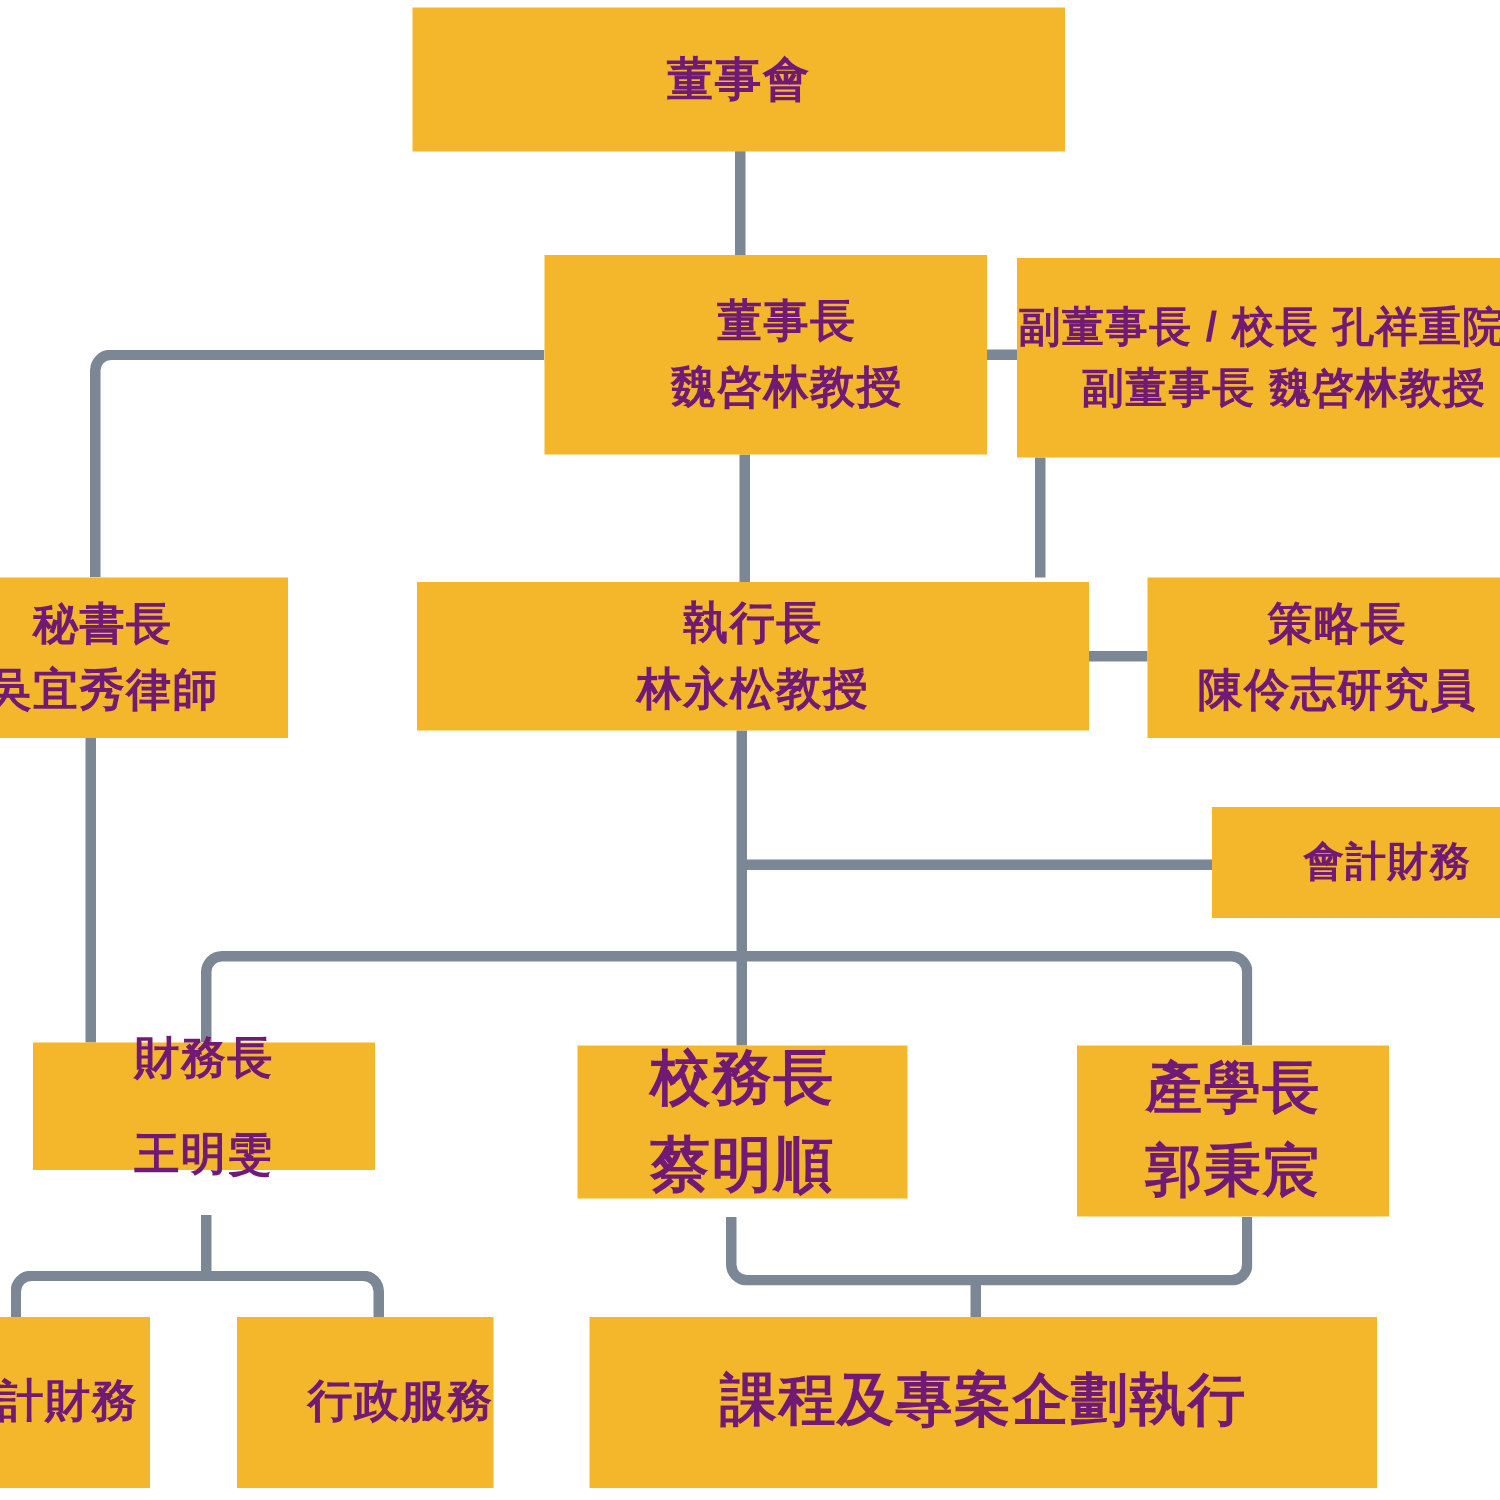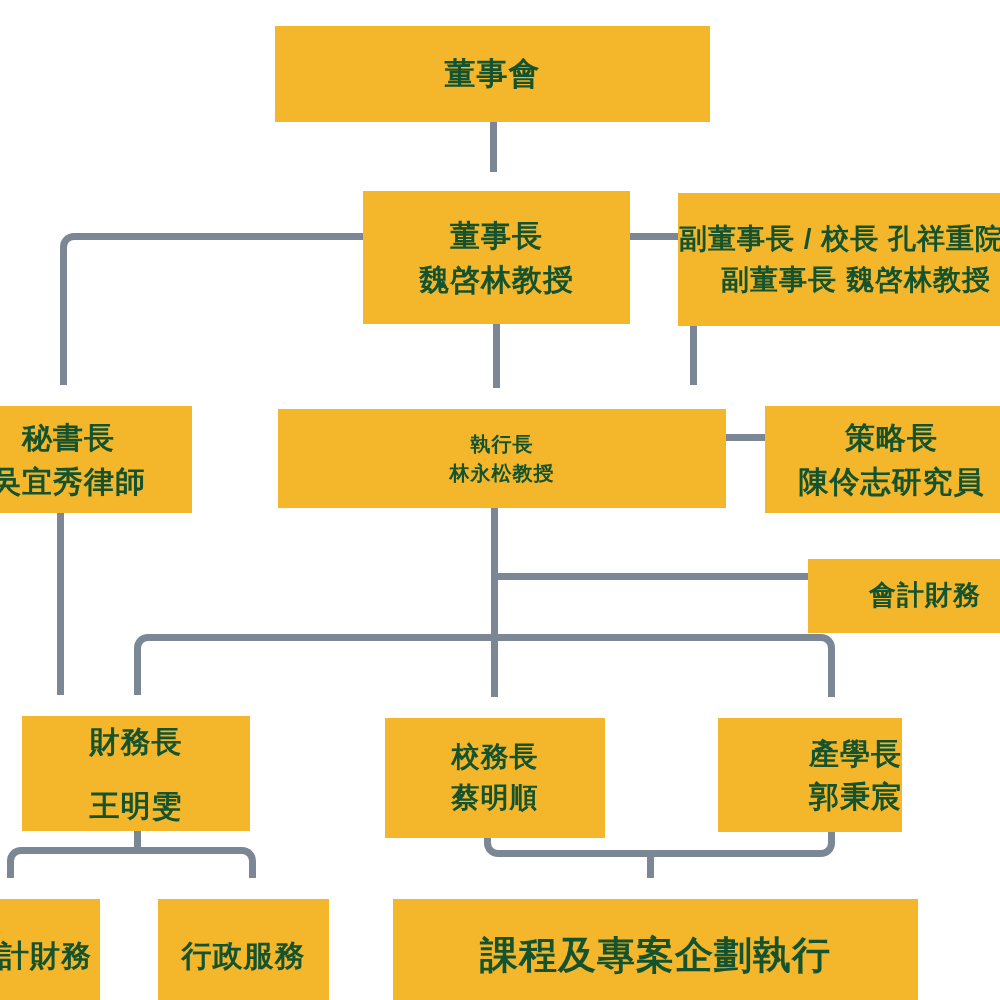--- a/index.html
+++ b/index.html
@@ -7,31 +7,30 @@
     position: relative;
     width: 1000px;
     height: 1000px;
     overflow: hidden;
     background: #ffffff;
     font-family: "Liberation Sans", "DejaVu Sans", sans-serif;
   }
   .node {
     position: absolute;
     background: #F4B72B;
-    color: #14532d;
+    color: #701a75;
     font-weight: 700;
     display: flex;
     flex-direction: column;
     align-items: center;
     justify-content: center;
     text-align: center;
     line-height: 1.45;
     letter-spacing: 1px;
     white-space: nowrap;
-    margin-top: 21px;
   }
   .node span { display: block; }
   .conn { position: absolute; background: #7B8794; }
   .elbow { position: absolute; background: transparent; border: 0 solid #7B8794; box-sizing: border-box; }
 </style>
 </head>
 <body>
 
 <div class="canvas">
 
@@ -48,69 +47,69 @@
   <div class="elbow" style="left:494px; top:634px; width:341px; height:63px; border-top-width:7px; border-right-width:7px; border-top-right-radius:14px;"></div>
   <div class="conn" style="left:134px; top:810px; width:7px;  height:44px;"></div>
   <div class="elbow" style="left:7px;   top:847px; width:249px; height:31px; border-left-width:7px; border-top-width:7px; border-right-width:7px; border-top-left-radius:14px; border-top-right-radius:14px;"></div>
   <div class="elbow" style="left:484px; top:811px; width:351px; height:46px; border-left-width:7px; border-bottom-width:7px; border-right-width:7px; border-bottom-left-radius:14px; border-bottom-right-radius:14px;"></div>
   <div class="conn" style="left:647px; top:854px; width:7px;  height:24px;"></div>
 
   <div class="node" style="left:275px; top:5px;   width:435px; height:96px;  font-size:31px;">
     <span>董事會</span>
   </div>
 
-  <div class="node" style="left:363px; top:170px; width:267px; height:133px; font-size:30px;">
+  <div class="node" style="left:363px; top:170px; width:267px; height:133px; font-size:30px;padding-left:28px;">
     <span>董事長</span>
     <span>魏啓林教授</span>
   </div>
 
   <div class="node" style="left:678px; top:172px; width:356px; height:133px; font-size:28px;">
     <span>副董事長 / 校長 孔祥重院士</span>
     <span>副董事長 魏啓林教授</span>
   </div>
 
   <div class="node" style="left:-55px; top:385px; width:247px; height:107px; font-size:30px;">
     <span>秘書長</span>
     <span>吳宜秀律師</span>
   </div>
 
-  <div class="node" style="left:278px; top:388px; width:448px; height:99px;  font-size:20px;">
+  <div class="node" style="left:278px; top:388px; width:448px; height:99px;  font-size:30px;">
     <span>執行長</span>
     <span>林永松教授</span>
   </div>
 
   <div class="node" style="left:765px; top:385px; width:253px; height:107px; font-size:30px;">
     <span>策略長</span>
     <span>陳伶志研究員</span>
   </div>
 
   <div class="node" style="left:808px; top:538px; width:234px; height:74px;  font-size:27px;">
     <span>會計財務</span>
   </div>
 
-  <div class="node" style="left:22px;  top:695px; width:228px; height:115px; font-size:30px;gap:21px;">
+  <div class="node" style="left:22px;  top:695px; width:228px; height:85px; font-size:30px;gap:21px;">
     <span>財務長</span>
     <span>王明雯</span>
   </div>
 
-  <div class="node" style="left:385px; top:697px; width:220px; height:120px; font-size:28px;">
+  <div class="node" style="left:385px; top:697px; width:220px; height:102px; font-size:40px;">
     <span>校務長</span>
     <span>蔡明順</span>
   </div>
 
-  <div class="node" style="left:718px; top:697px; width:184px; height:114px; font-size:30px;align-items:flex-end;">
+  <div class="node" style="left:718px; top:697px; width:208px; height:114px; font-size:38px;">
     <span>產學長</span>
     <span>郭秉宸</span>
   </div>
 
   <div class="node" style="left:-40px; top:878px; width:140px; height:114px; font-size:30px;">
     <span>會計財務</span>
   </div>
 
-  <div class="node" style="left:158px; top:878px; width:171px; height:114px; font-size:30px;">
+  <div class="node" style="left:158px; top:878px; width:171px; height:114px; font-size:30px;align-items:flex-end;">
     <span>行政服務</span>
   </div>
 
   <div class="node" style="left:393px; top:878px; width:525px; height:114px; font-size:38px;">
     <span>課程及專案企劃執行</span>
   </div>
 
 </div>
 
 </body></html>

